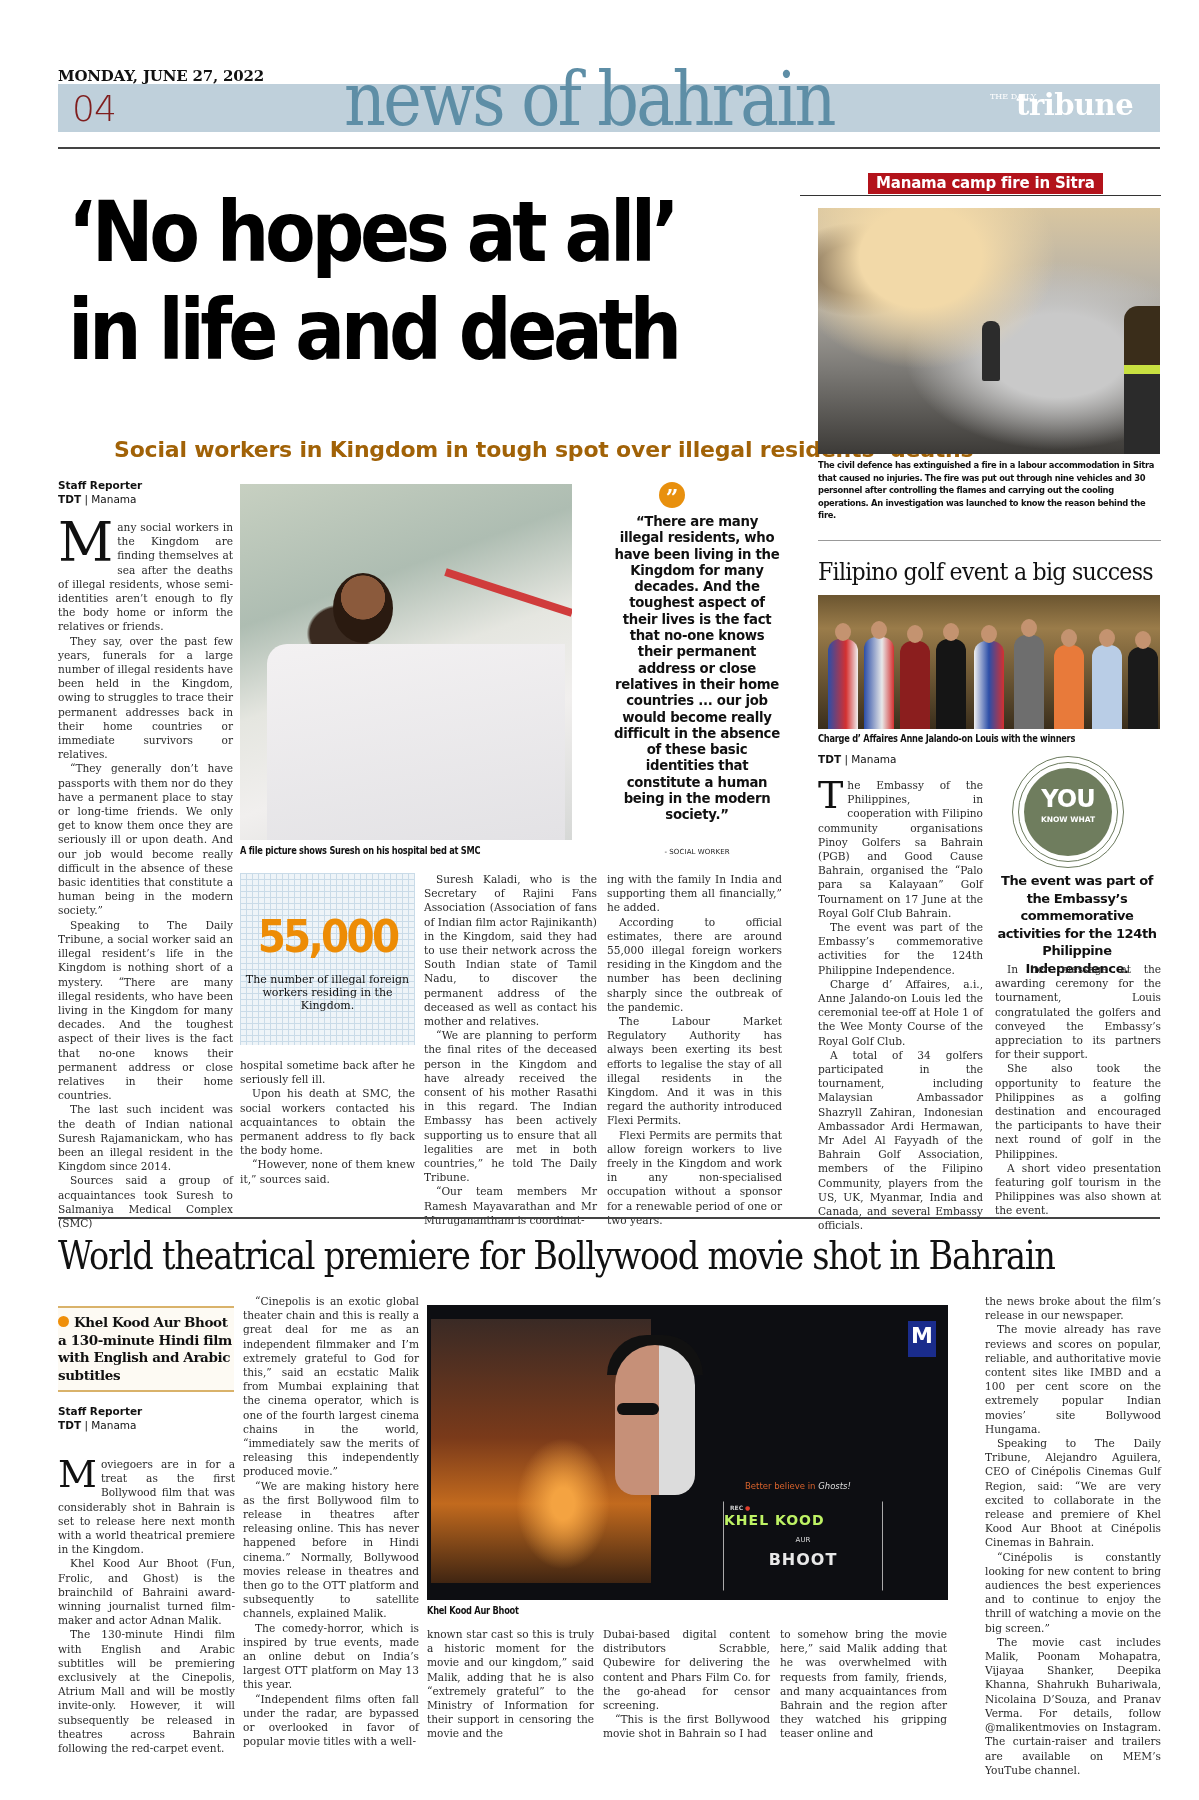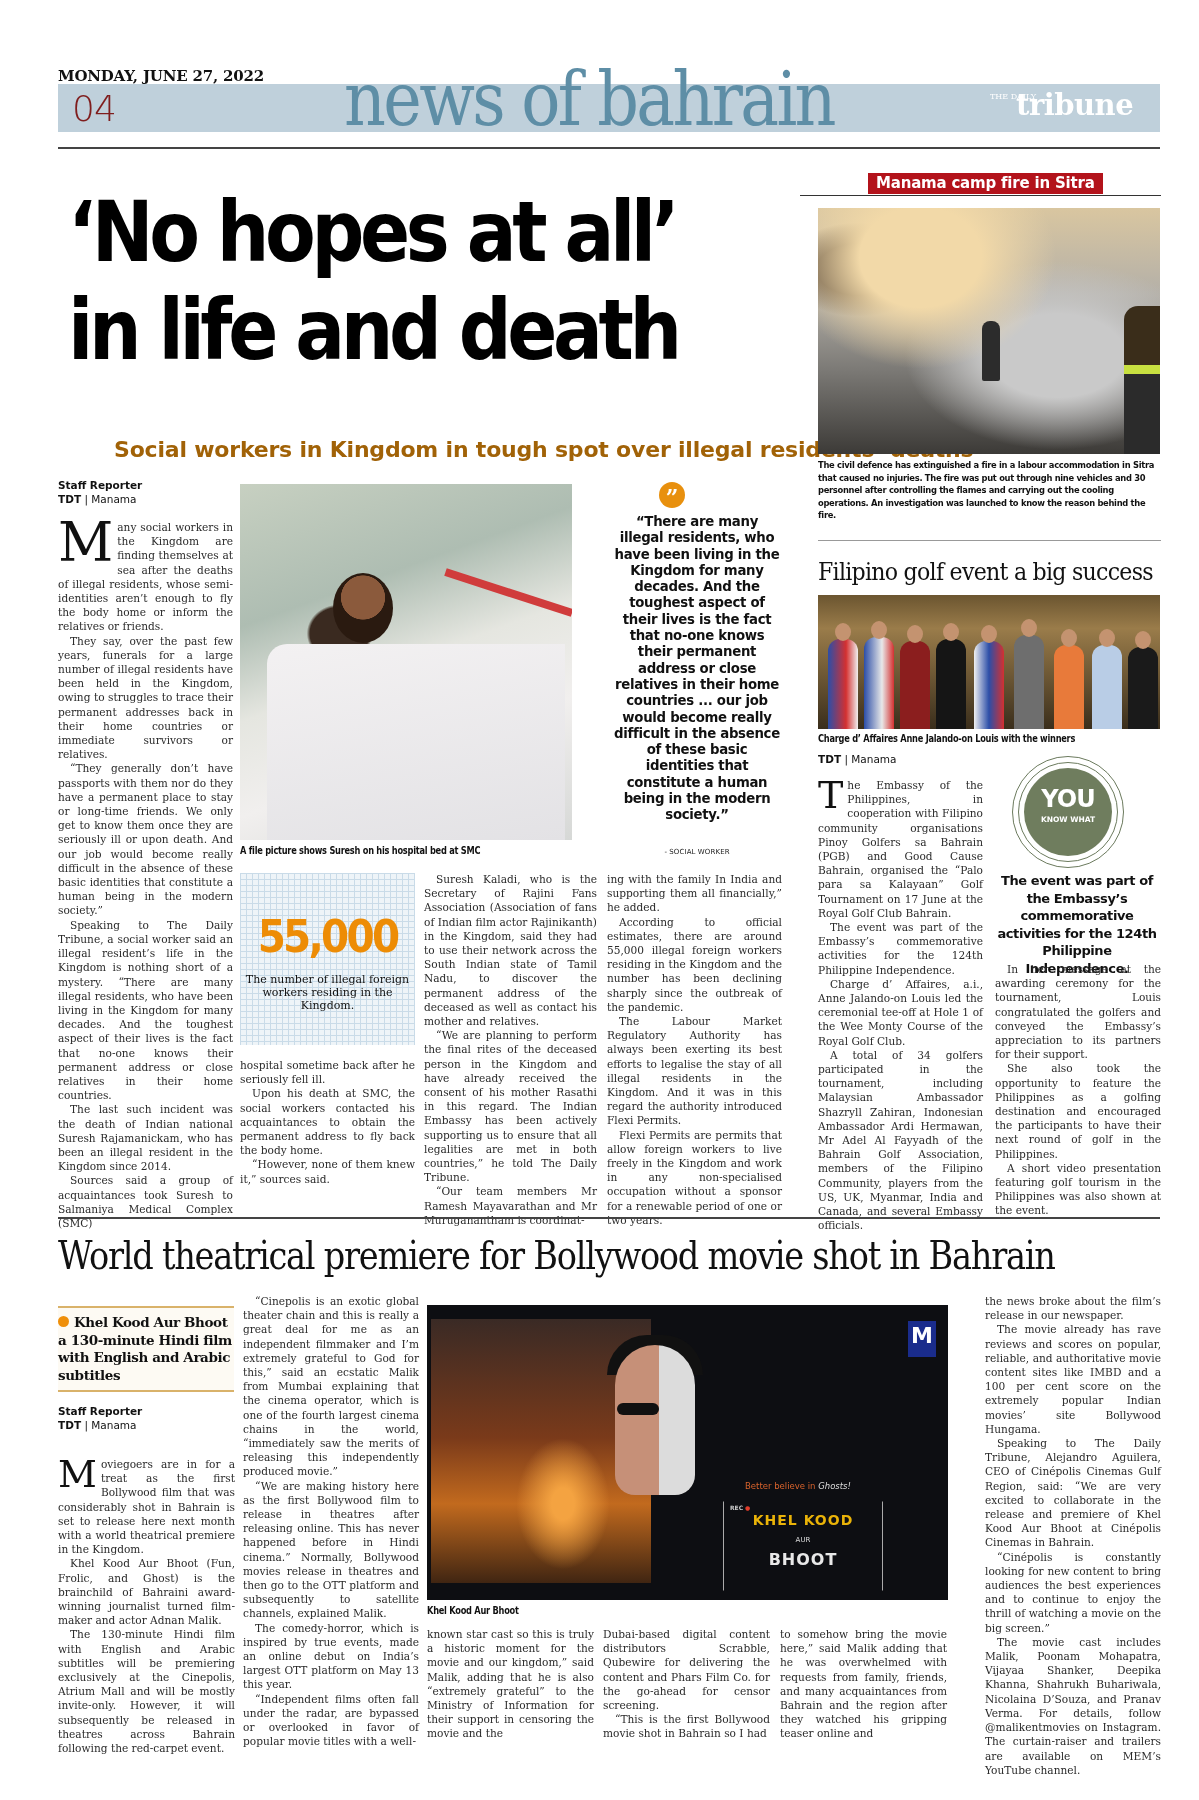--- a/index.html
+++ b/index.html
@@ -97,21 +97,21 @@
       linear-gradient(180deg, #3a2a25 0%, #7a3a1a 45%, #c26a1e 70%, #402512 100%); }
   .movie-photo .face { position: absolute; left: 188px; top: 40px; width: 80px; height: 150px; border-radius: 40px 40px 20px 20px; background: linear-gradient(90deg, #c69078 0 55%, #dcdcdc 55% 100%); }
   .movie-photo .glasses { position: absolute; left: 190px; top: 98px; width: 42px; height: 12px; background: #111; border-radius: 6px; }
   .movie-photo .hair { position: absolute; left: 180px; top: 30px; width: 96px; height: 40px; border-radius: 40px 40px 0 0; background: #111; }
   .movie-photo .mlogo { position: absolute; right: 12px; top: 16px; width: 28px; height: 36px; background: #1a2c8c; color: #fff; font-weight: bold; font-size: 22px; text-align: center; font-family: "DejaVu Sans", sans-serif; line-height: 30px; }
   .tagline { position: absolute; left: 318px; top: 176px; font-size: 8.5px; color: #d9632c; font-family: "DejaVu Sans", sans-serif; }
   .tagline i { color: #ddd; }
   .recframe { position: absolute; left: 296px; top: 196px; width: 160px; height: 90px; border: 1px solid #aaa; border-top-color: transparent; border-bottom-color: transparent; }
   .rec { position: absolute; left: 6px; top: 2px; font-size: 6px; color: #ccc; font-family: "DejaVu Sans", sans-serif; }
   .rec span { color: #e03c2a; }
-  .khel { position: absolute; left: 0; top: 10px; width: 100%; text-align: center; color: #eab308; font-weight: bold; font-size: 14px; font-family: "DejaVu Sans", sans-serif; letter-spacing: 1px; }
+  .khel { position: absolute; left: 0; top: 10px; width: 100%; color: #bef264; font-weight: bold; font-size: 14px; font-family: "DejaVu Sans", sans-serif; letter-spacing: 1px; }
   .aur { position: absolute; left: 0; top: 34px; width: 100%; text-align: center; color: #ddd; font-size: 7px; font-family: "DejaVu Sans", sans-serif; }
   .bhoot { position: absolute; left: 0; top: 48px; width: 100%; text-align: center; color: #e8e8e8; font-weight: bold; font-size: 16px; font-family: "DejaVu Sans", sans-serif; letter-spacing: 1px; }
 </style>
 </head>
 <body>
 
 <div class="abs date">MONDAY, JUNE 27, 2022</div>
 <div class="abs band"></div>
 <div class="abs pagenum">04</div>
 <div class="abs section">news of bahrain</div>

